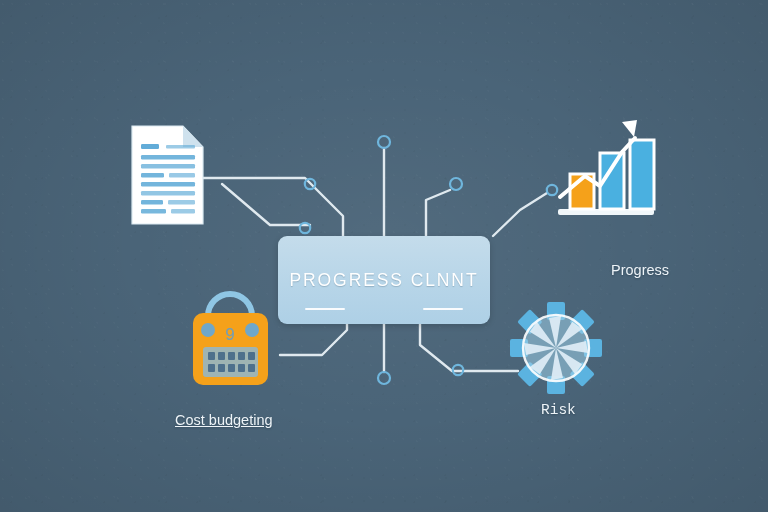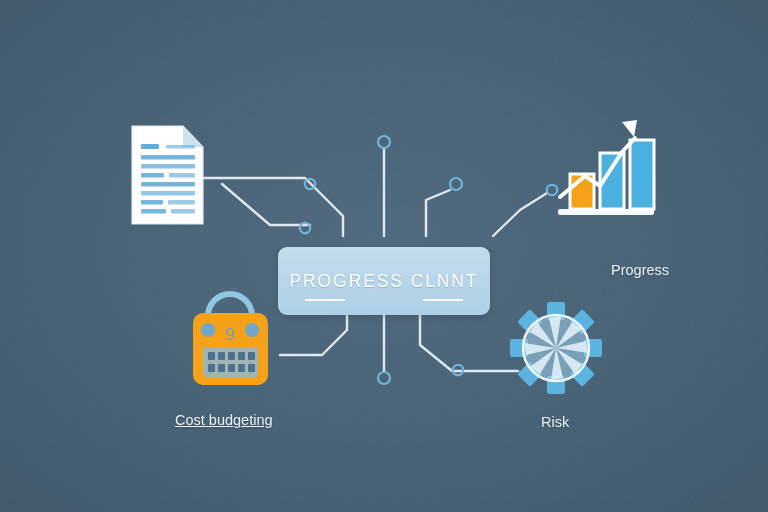--- a/index.html
+++ b/index.html
@@ -41,30 +41,29 @@
   }
   #traces-layer { z-index: 2; }
   #icons-layer  { z-index: 3; }
 
   
   #center-badge {
     position: absolute;
     left: 278px;
     top: 236px;
     width: 212px;
-    height: 68px;
+    height: 88px;
     border-radius: 9px;
     background: linear-gradient(180deg, #c4dceb 0%, #b7d5e8 55%, #aed0e6 100%);
     box-shadow: 0 2px 6px rgba(0,0,0,0.16);
     z-index: 6;
     display: flex;
     flex-direction: column;
     align-items: center;
     justify-content: center;
-    margin-top: 11px;
   }
   #center-badge-text {
     color: #ffffff;
     font-size: 17.5px;
     letter-spacing: 1.9px;
     font-weight: 400;
     text-shadow: 0 1px 1px rgba(80,110,130,0.35);
     white-space: nowrap;
   }
   #badge-underlines {
@@ -90,21 +89,21 @@
     position: absolute;
     color: #eef4f8;
     font-size: 14.5px;
     white-space: nowrap;
     text-shadow: 0 1px 2px rgba(20,40,55,0.40);
     z-index: 5;
   }
   #label-documentation { left: 110px; top: 262px; }
   #label-progress     { left: 575px; top: 262px; margin-left: 36px; }
   #label-cost         { left: 175px; top: 412px; text-decoration: underline; }
-  #label-risk         { left: 541px; top: 414px; }
+  #label-risk         { left: 541px; top: 402px; font-family: Liberation Mono, monospace; }
 </style>
 </head>
 <body>
 
 <div id="canvas">
 
   <div id="bg-noise"></div>
 
   <svg class="layer" id="traces-layer" viewBox="0 0 768 512">
     <g fill="none" stroke="#e8f1f6" stroke-width="2.4" stroke-linecap="round" stroke-linejoin="round" opacity="0.95">

